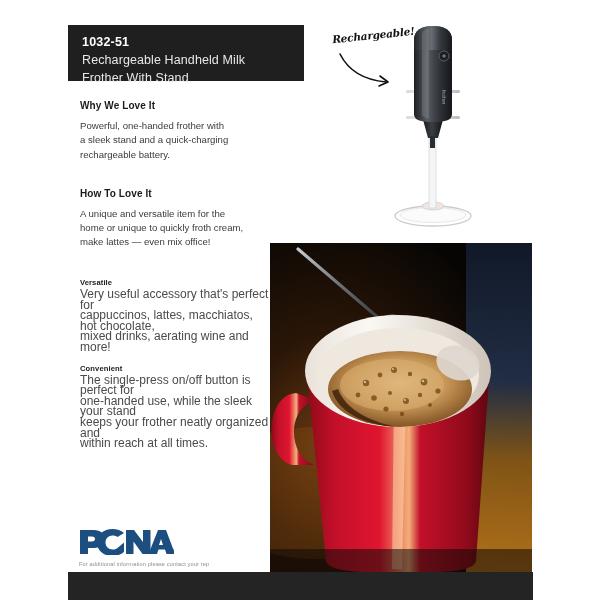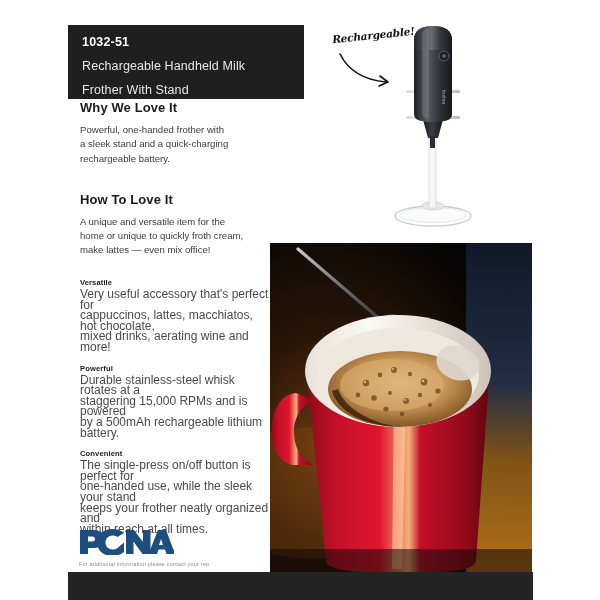--- a/index.html
+++ b/index.html
@@ -22,50 +22,50 @@
     height: 600px;
     background: #ffffff;
   }
 
   
   .title-block {
     position: absolute;
     left: 68px;
     top: 25px;
     width: 236px;
-    height: 74px;
+    height: 56px;
     background: #201f1f;
     box-sizing: border-box;
     padding: 9px 0 0 14px;
   }
   .sku {
     color: #ffffff;
     font-size: 12.5px;
     font-weight: bold;
     letter-spacing: 0.2px;
     line-height: 16px;
   }
   .prod-title {
     color: #e8e8e8;
     font-size: 12.5px;
     font-weight: 400;
     line-height: 16px;
     letter-spacing: 0.1px;
-    margin-top: 8px;
+    margin-top: 2px;
   }
 
   
   .copy-col {
     position: absolute;
     left: 80px;
     top: 100px;
     width: 190px;
   }
   .sect-head {
-    font-size: 13px;
+    font-size: 10px;
     font-weight: bold;
     color: #1b1b1b;
     letter-spacing: 0.1px;
     margin: 0 0 8px 0;
   }
   .sect-body {
     font-size: 9.6px;
     color: #3b3b3b;
     line-height: 14.3px;
     margin: 0;
@@ -191,28 +191,20 @@
 
     <div class="feat">
       <p class="feat-title">Versatile</p>
       <p class="feat-body">
         <span>Very useful accessory that's perfect for</span><br>
         <span>cappuccinos, lattes, macchiatos, hot chocolate,</span><br>
         <span>mixed drinks, aerating wine and more!</span>
       </p>
     </div>
 
-    <div class="feat">
-      <p class="feat-title">Powerful</p>
-      <p class="feat-body">
-        <span>Durable stainless-steel whisk rotates at a</span><br>
-        <span>staggering 15,000 RPMs and is powered</span><br>
-        <span>by a 500mAh rechargeable lithium battery.</span>
-      </p>
-    </div>
 
     <div class="feat">
       <p class="feat-title">Convenient</p>
       <p class="feat-body">
         <span>The single-press on/off button is perfect for</span><br>
         <span>one-handed use, while the sleek your stand</span><br>
         <span>keeps your frother neatly organized and</span><br>
         <span>within reach at all times.</span>
       </p>
     </div>

